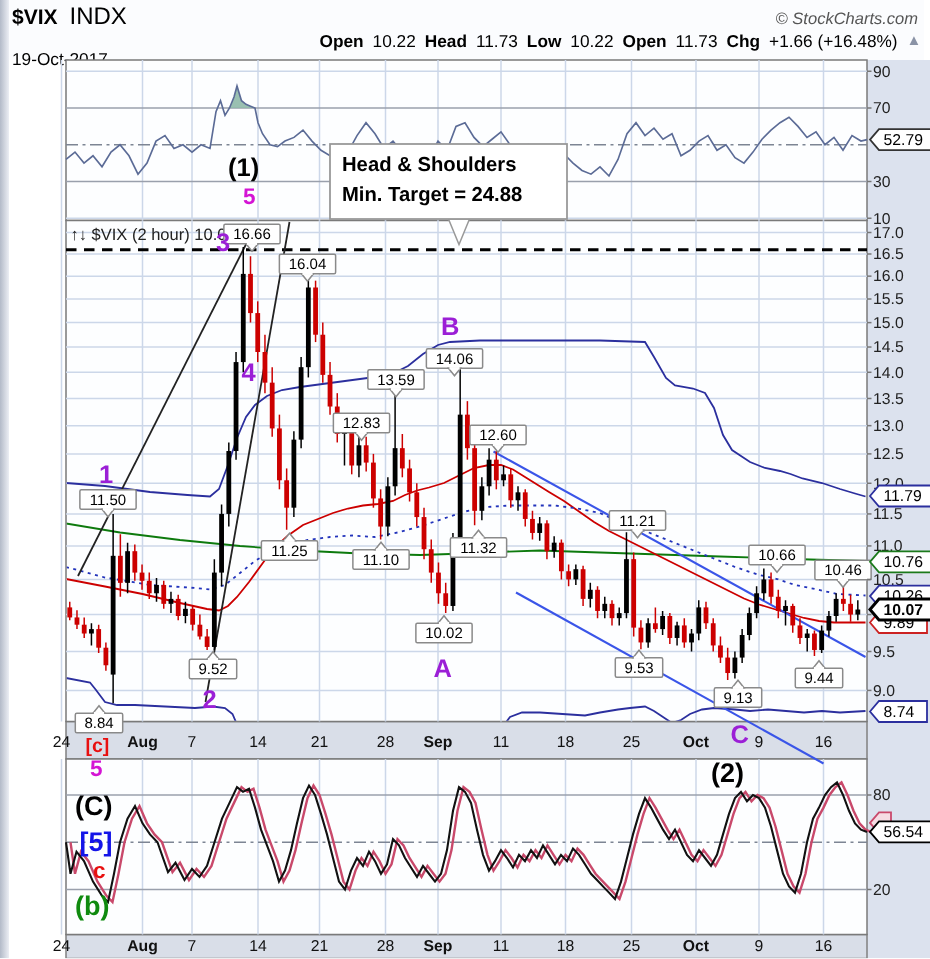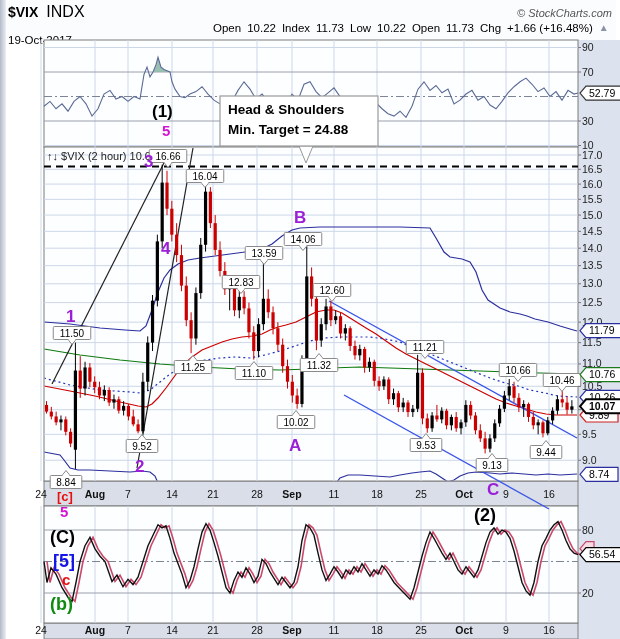--- a/index.html
+++ b/index.html
@@ -7,41 +7,41 @@
         font-family:"Liberation Sans",sans-serif;}
   .hdr{position:absolute;top:0;left:0;width:596px;height:40px;background:#fbfcfe;padding-left:20px;}
   .row1{position:absolute;top:3px;left:8px;width:604px;display:flex;align-items:baseline;gap:8px;}
   .sym{font-size:14px;font-weight:bold;color:#000;}
   .nm{font-size:11.5px;color:#000;}
   .ex{font-size:16px;color:#000;}
   .cp{margin-left:auto;font-size:11px;color:#555;font-style:italic;}
   .row2{position:absolute;top:22px;left:8px;width:604px;font-size:11.5px;color:#000;}
   .dt{position:absolute;left:0;top:12px;}
   .quote{position:absolute;left:205px;top:0;display:flex;gap:6px;white-space:nowrap;}
-  .quote .ql{font-weight:normal;}
+  .quote .ql{font-weight:bold;}
   .tri{color:#8a93a6;font-size:10px;}
   svg{position:absolute;top:0;left:0;}
   text{font-family:"Liberation Sans",sans-serif;}
 </style>
 </head>
 <body>
 
 <div class="page">
   <div class="hdr">
     <div class="row1">
       <span class="sym">$VIX</span>
       <span class="ex">INDX</span>
       <span class="cp">© StockCharts.com</span>
     </div>
     <div class="row2">
       <span class="dt">19-Oct-2017</span>
       <span class="quote">
         <span class="ql">Open</span>
           <span>10.22</span>
-        <span class="ql">Index</span>
+        <span class="ql">Head</span>
           <span>11.73</span>
         <span class="ql">Low</span>
           <span>10.22</span>
         <span class="ql">Open</span>
           <span>11.73</span>
         <span class="ql">Chg</span>
           <span>+1.66 (+16.48%)</span>
         <span class="tri">▲</span>
       </span>
     </div>

